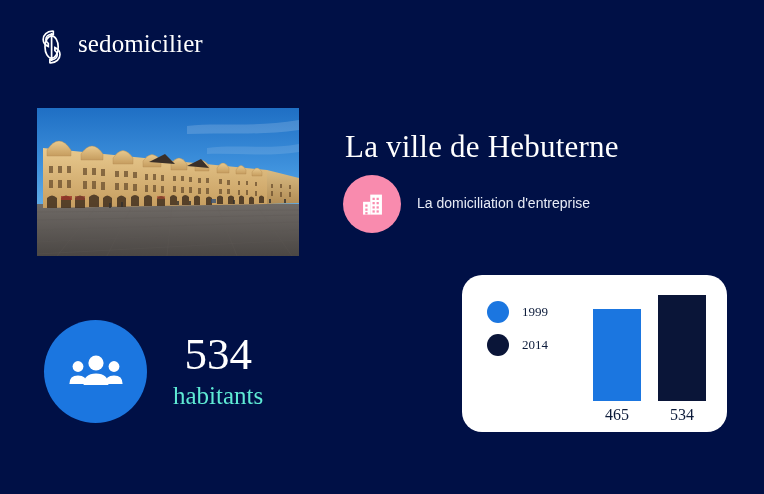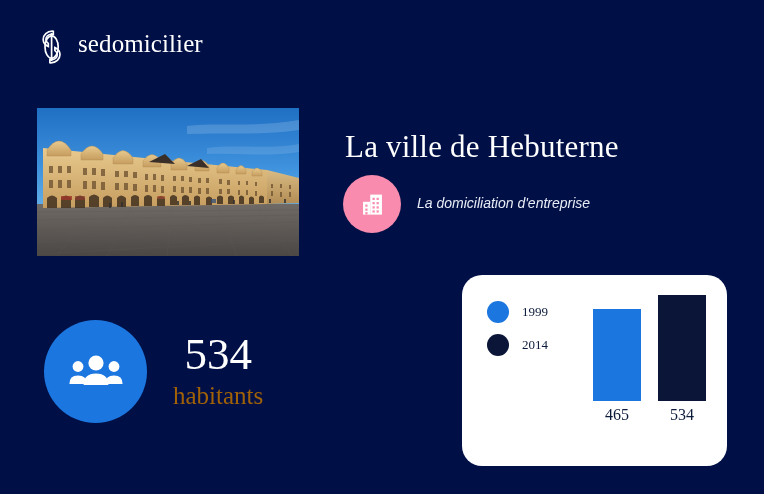--- a/index.html
+++ b/index.html
@@ -47,21 +47,20 @@
   .badge-circle {
     width:58px; height:58px; border-radius:50%;
     background:#f98bae;
     display:flex; align-items:center; justify-content:center;
     flex:0 0 58px;
   }
   .badge-circle svg { width:27px; height:27px; display:block; }
   #subtitle-text {
     font-size:14px; color:#e8ecf6; line-height:1.55;
     max-width:250px;
-    font-style:italic;
   }
 
   
   #population {
     position:absolute; left:44px; top:320px;
     display:flex; align-items:center; gap:26px;
   }
   #pop-circle {
     width:103px; height:103px; border-radius:50%;
     background:#1b76e0;
@@ -69,27 +68,27 @@
     flex:0 0 103px;
   }
   #pop-circle svg { width:56px; height:40px; display:block; }
   #pop-text { text-align:center; }
   #pop-count {
     font-family:"Liberation Serif", serif;
     font-size:45px; color:#ffffff; line-height:1.05;
   }
   #pop-label {
     font-family:"Liberation Serif", serif;
-    font-size:25px; color:#a16207; line-height:1.3; margin-top:2px;
+    font-size:25px; color:#5eead4; line-height:1.3; margin-top:2px;
   }
 
   
   #chart-card {
     position:absolute; left:462px; top:275px;
-    width:265px; height:191px;
+    width:265px; height:157px;
     background:#ffffff; border-radius:20px;
     overflow:hidden;
   }
   #legend {
     position:absolute; left:25px; top:26px;
   }
   .legend-item {
     display:flex; align-items:center; gap:13px;
     margin-bottom:11px;
   }

